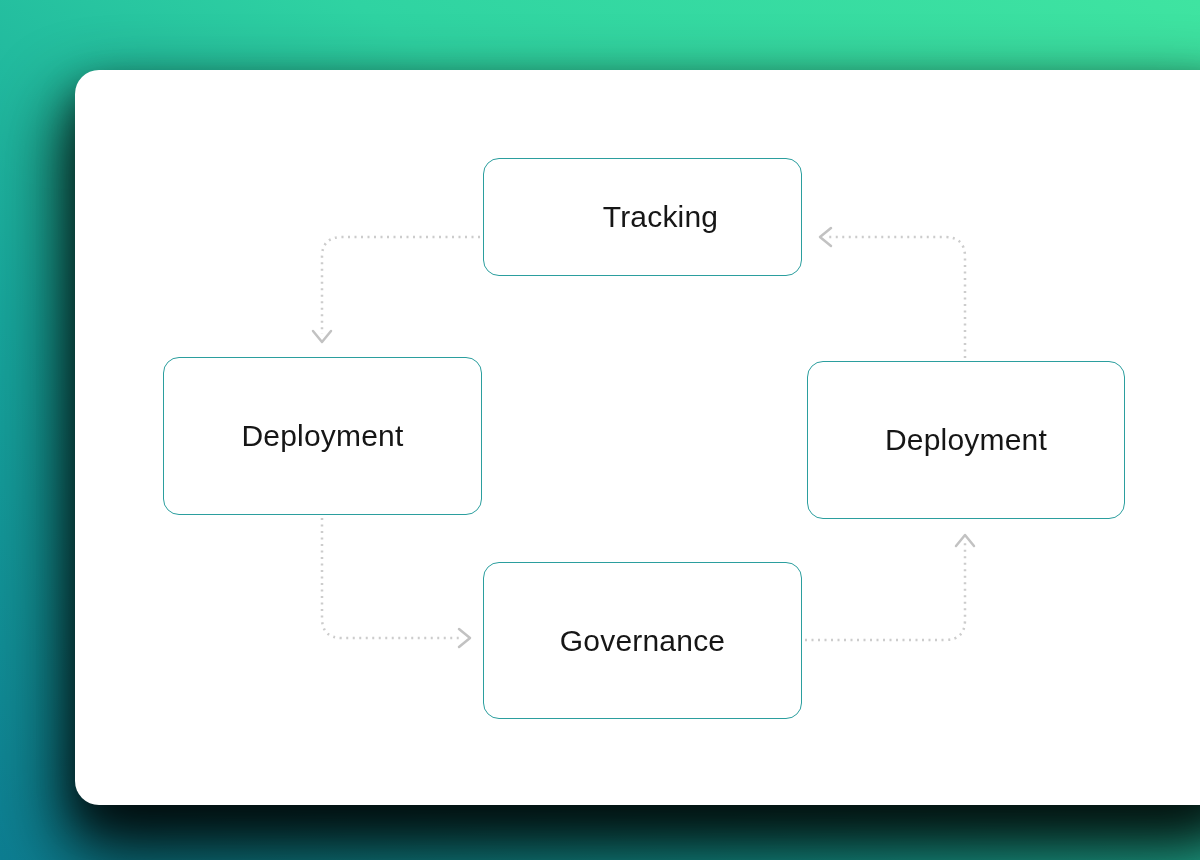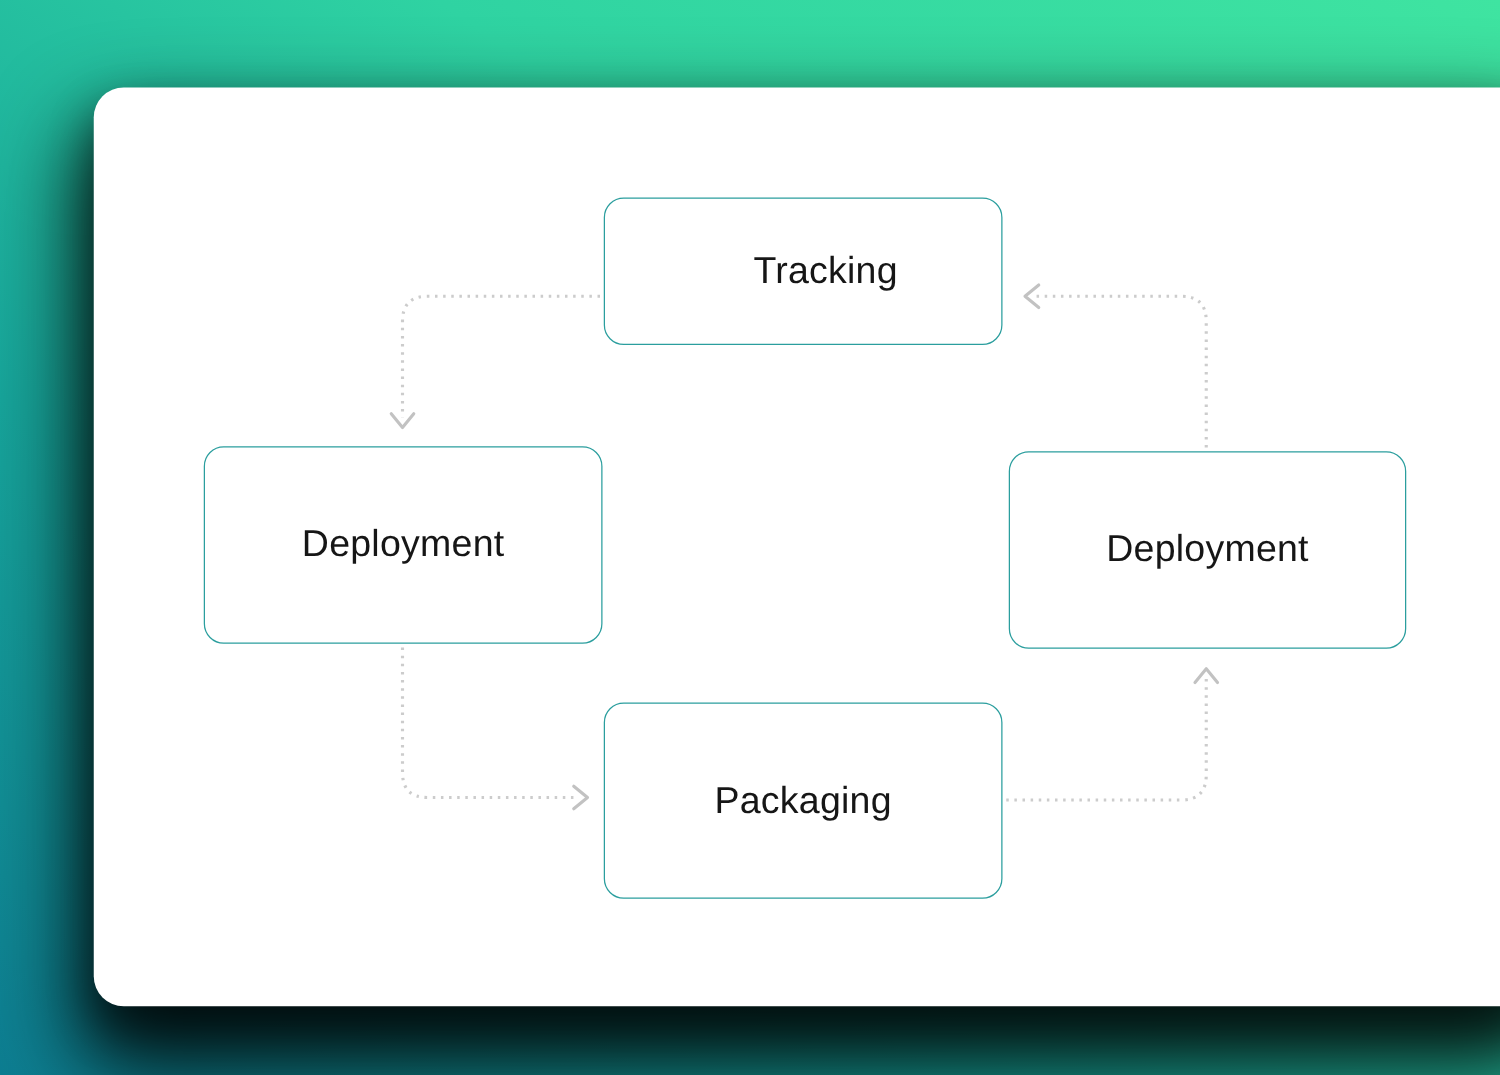--- a/index.html
+++ b/index.html
@@ -125,17 +125,17 @@
 
     <div class="node node-packaging">
       <span class="node-label">Deployment</span>
     </div>
 
     <div class="node node-governance">
       <span class="node-label">Deployment</span>
     </div>
 
     <div class="node node-deployment">
-      <span class="node-label">Packaging</span>
+      <span class="node-label">Governance</span>
     </div>
 
   </div>
 </div>
 
 </body></html>

